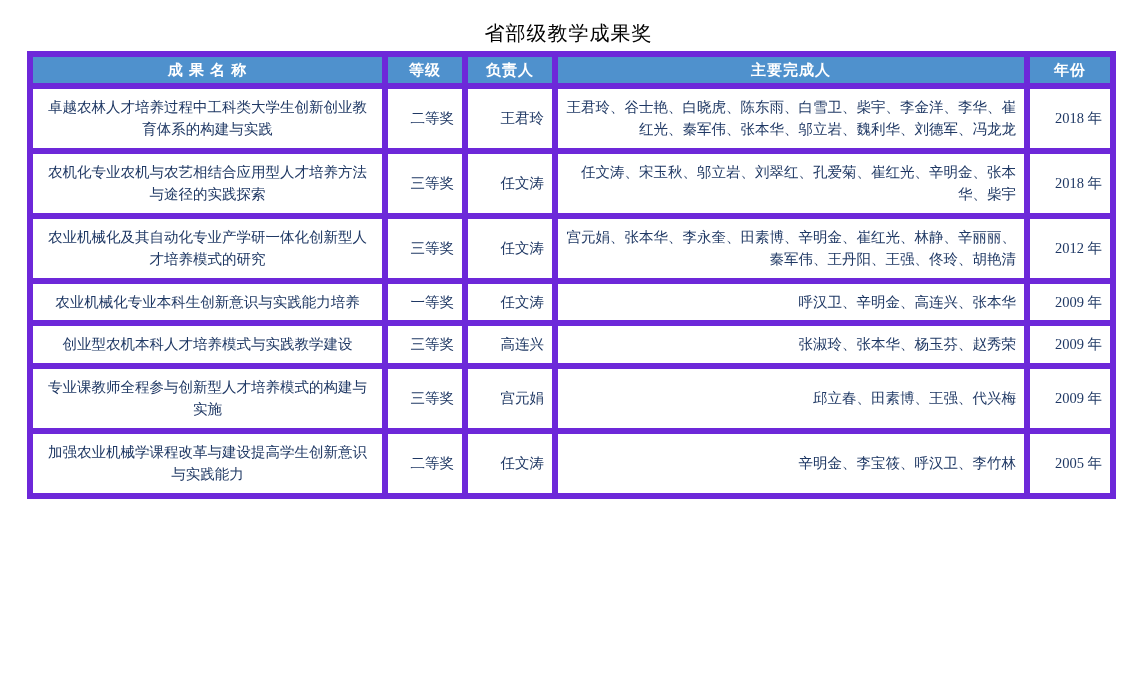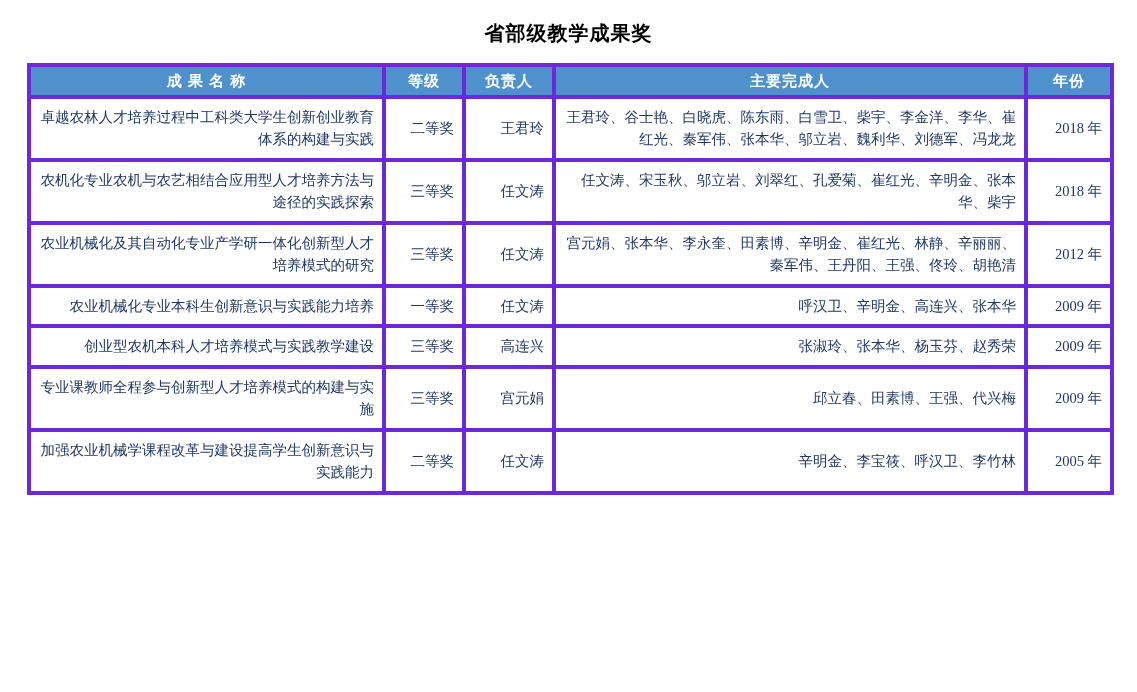--- a/index.html
+++ b/index.html
@@ -16,40 +16,40 @@
   }
   .page {
     position: relative;
     width: 1137px;
     height: 692px;
     box-sizing: border-box;
   }
   .doc-title {
     text-align: center;
     font-family: "Liberation Sans", "DejaVu Sans", sans-serif;
-    font-weight: bold;
+    font-weight: normal;
     font-size: 20px;
     color: #000000;
     padding-top: 20px;
-    padding-bottom: 16px;
+    padding-bottom: 4px;
     letter-spacing: 1px;
   }
   .table-wrap {
     padding: 0 27px;
     box-sizing: border-box;
   }
   table.results {
     border-collapse: collapse;
     width: 1083px;
     table-layout: fixed;
     border: 1px solid #2e74b5;
   }
   table.results th,
   table.results td {
-    border: 4px solid #6d28d9;
+    border: 6px solid #6d28d9;
     vertical-align: middle;
     box-sizing: border-box;
     margin-top: 16px;
   }
   table.results thead th {
     background: #4f91cd;
     color: #ffffff;
     font-family: "Liberation Sans", "DejaVu Sans", sans-serif;
     font-weight: bold;
     font-size: 15px;
@@ -57,21 +57,21 @@
     text-align: center;
     letter-spacing: 1px;
   }
   table.results tbody td {
     font-size: 14.5px;
     color: #1f3864;
     padding: 7px 8px;
     line-height: 1.55;
   }
   td.c-name {
-    text-align: right;
+    text-align: center;
   }
   td.c-level, td.c-leader, td.c-year {
     text-align: right;
     white-space: nowrap;
   }
   td.c-people {
     text-align: right;
   }
   col.w-name  { width: 355px; }
   col.w-level { width: 80px; }

